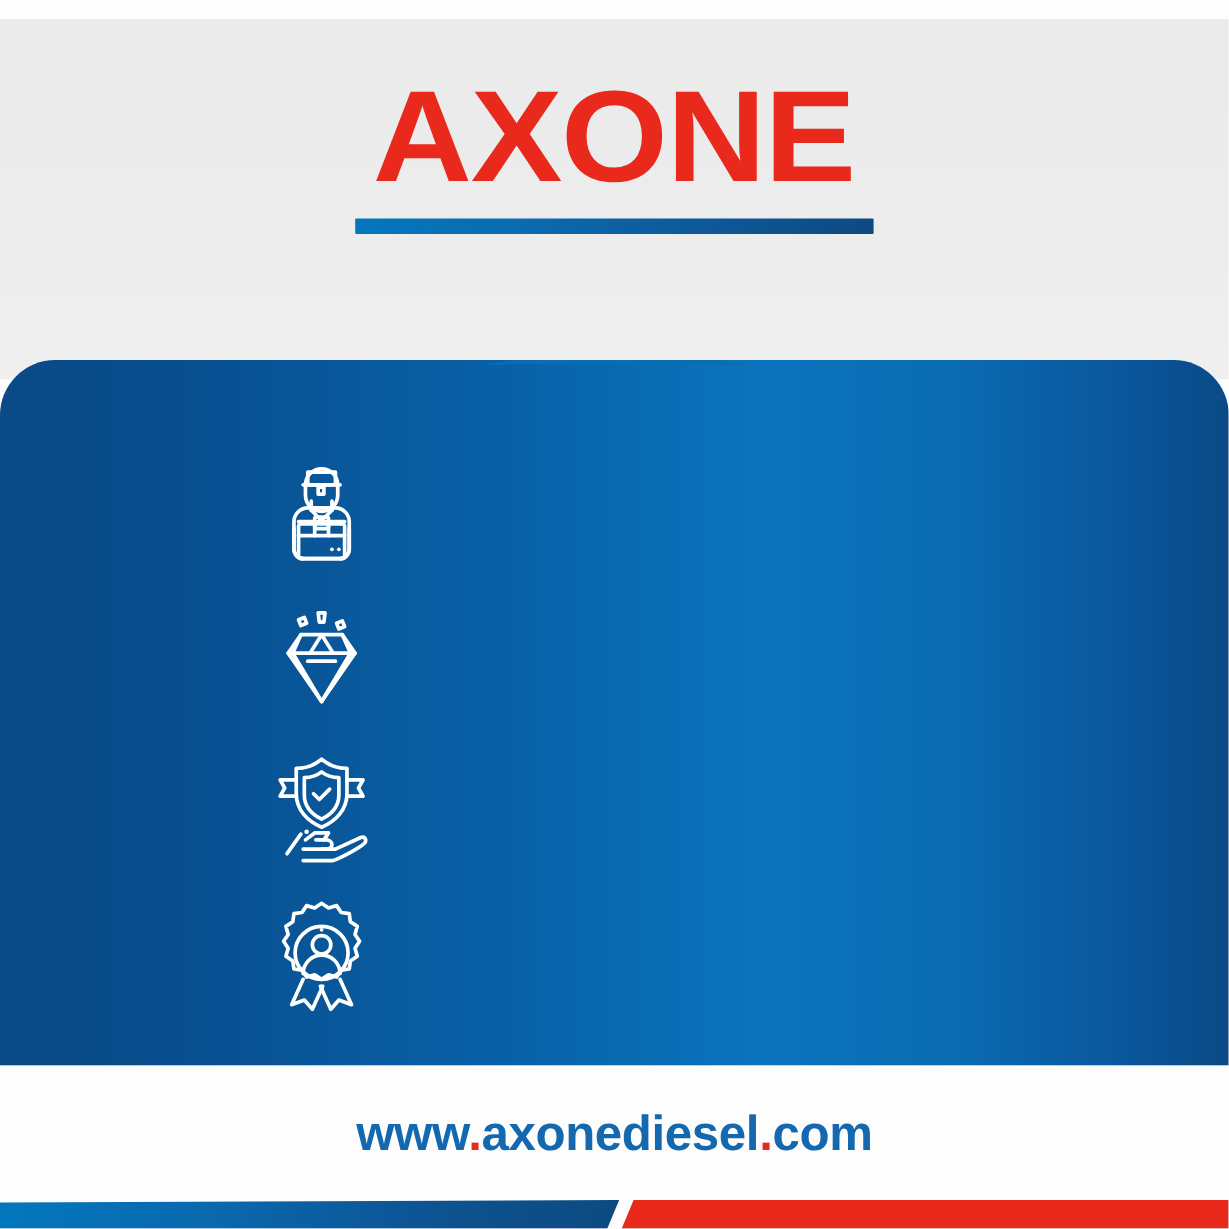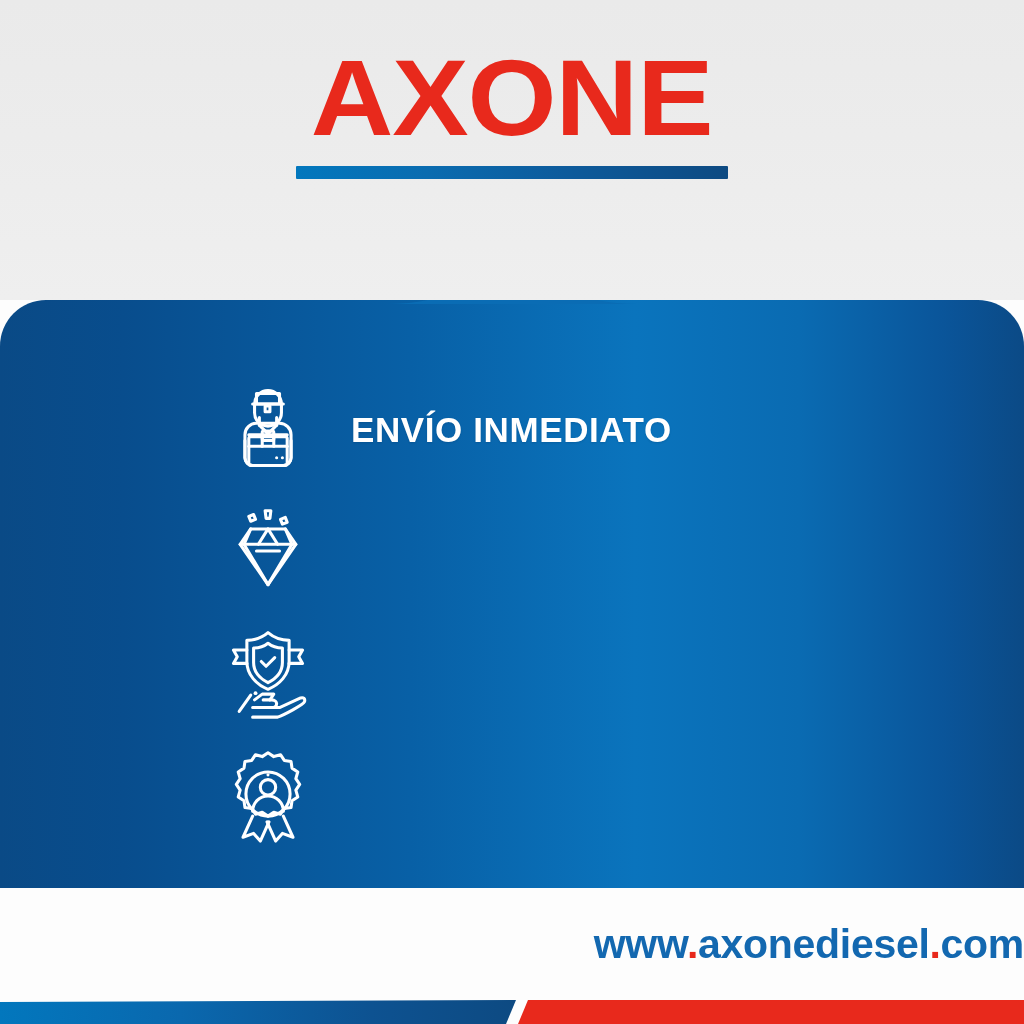--- a/index.html
+++ b/index.html
@@ -5,21 +5,21 @@
   html,body{margin:0;padding:0;}
   body{
     width:1024px;height:1024px;overflow:hidden;
     font-family:"Liberation Sans","DejaVu Sans",sans-serif;
     background:#ffffff;
   }
   .canvas{position:relative;width:1024px;height:1024px;overflow:hidden;background:#fdfdfd;}
 
   
   .header{
-    position:absolute;left:0;top:0;width:1024px;height:300px;
+    position:absolute;left:0;top:16px;width:1024px;height:300px;
     background:linear-gradient(180deg,#eaeaea 0%,#ececec 45%,#efefef 100%);
   }
   .brand-wrap{
     position:absolute;left:0;top:44px;width:1024px;
     display:flex;flex-direction:column;align-items:center;
   }
   .brand{
     font-size:108px;line-height:1.0;font-weight:bold;
     letter-spacing:-1px;color:#e8291c;
     font-family:"Liberation Sans","DejaVu Sans",sans-serif;
@@ -58,21 +58,21 @@
   .flabel{
     margin-left:33px;color:#ffffff;font-weight:bold;
     font-size:35px;letter-spacing:0.6px;line-height:1;
     text-transform:uppercase;white-space:nowrap;
     text-shadow:0 1px 2px rgba(0,40,80,.18);
   }
 
   
   .urlbar{
     position:absolute;left:0;top:888px;width:1024px;height:112px;
-    display:flex;align-items:center;justify-content:flex-end;
+    display:flex;align-items:center;justify-content:center;
     background:#fdfdfd;
   }
   .url{
     font-size:41px;font-weight:bold;color:#1368b0;letter-spacing:-0.3px;
     white-space:nowrap;
   }
   .url .dot{color:#e8291c;}
 
   
   .bottombar{position:absolute;left:0;top:1000px;width:1024px;height:24px;}
@@ -113,21 +113,20 @@
           <path d="M30 68h40"></path>
           <path d="M44 58v10"></path>
             <path d="M56 58v10"></path>
           <rect x="44" y="52" width="12" height="10" rx="1.5"></rect>
           <circle cx="59" cy="80" r="1.6" fill="#fff" stroke="none"></circle>
           <circle cx="65" cy="80" r="1.6" fill="#fff" stroke="none"></circle>
           <path d="M26 62v18a8 8 0 0 0 8 8"></path>
           <path d="M74 62v18a8 8 0 0 1-8 8"></path>
         </svg>
       </div>
-      <div class="flabel">ENVÍO INMEDIATO</div>
     </div>
 
     <div class="feature">
       <div class="ficon">
         <svg width="96" height="96" viewBox="0 0 100 100" fill="none" stroke="#ffffff" stroke-width="3.2" stroke-linecap="round" stroke-linejoin="round">
           <path d="M21 43l11-16h36l11 16-29 42z"></path>
           <path d="M21 43h58"></path>
           <path d="M32 27l-7 16 25 42"></path>
           <path d="M68 27l7 16-25 42"></path>
           <path d="M40 43l10-16 10 16"></path>

